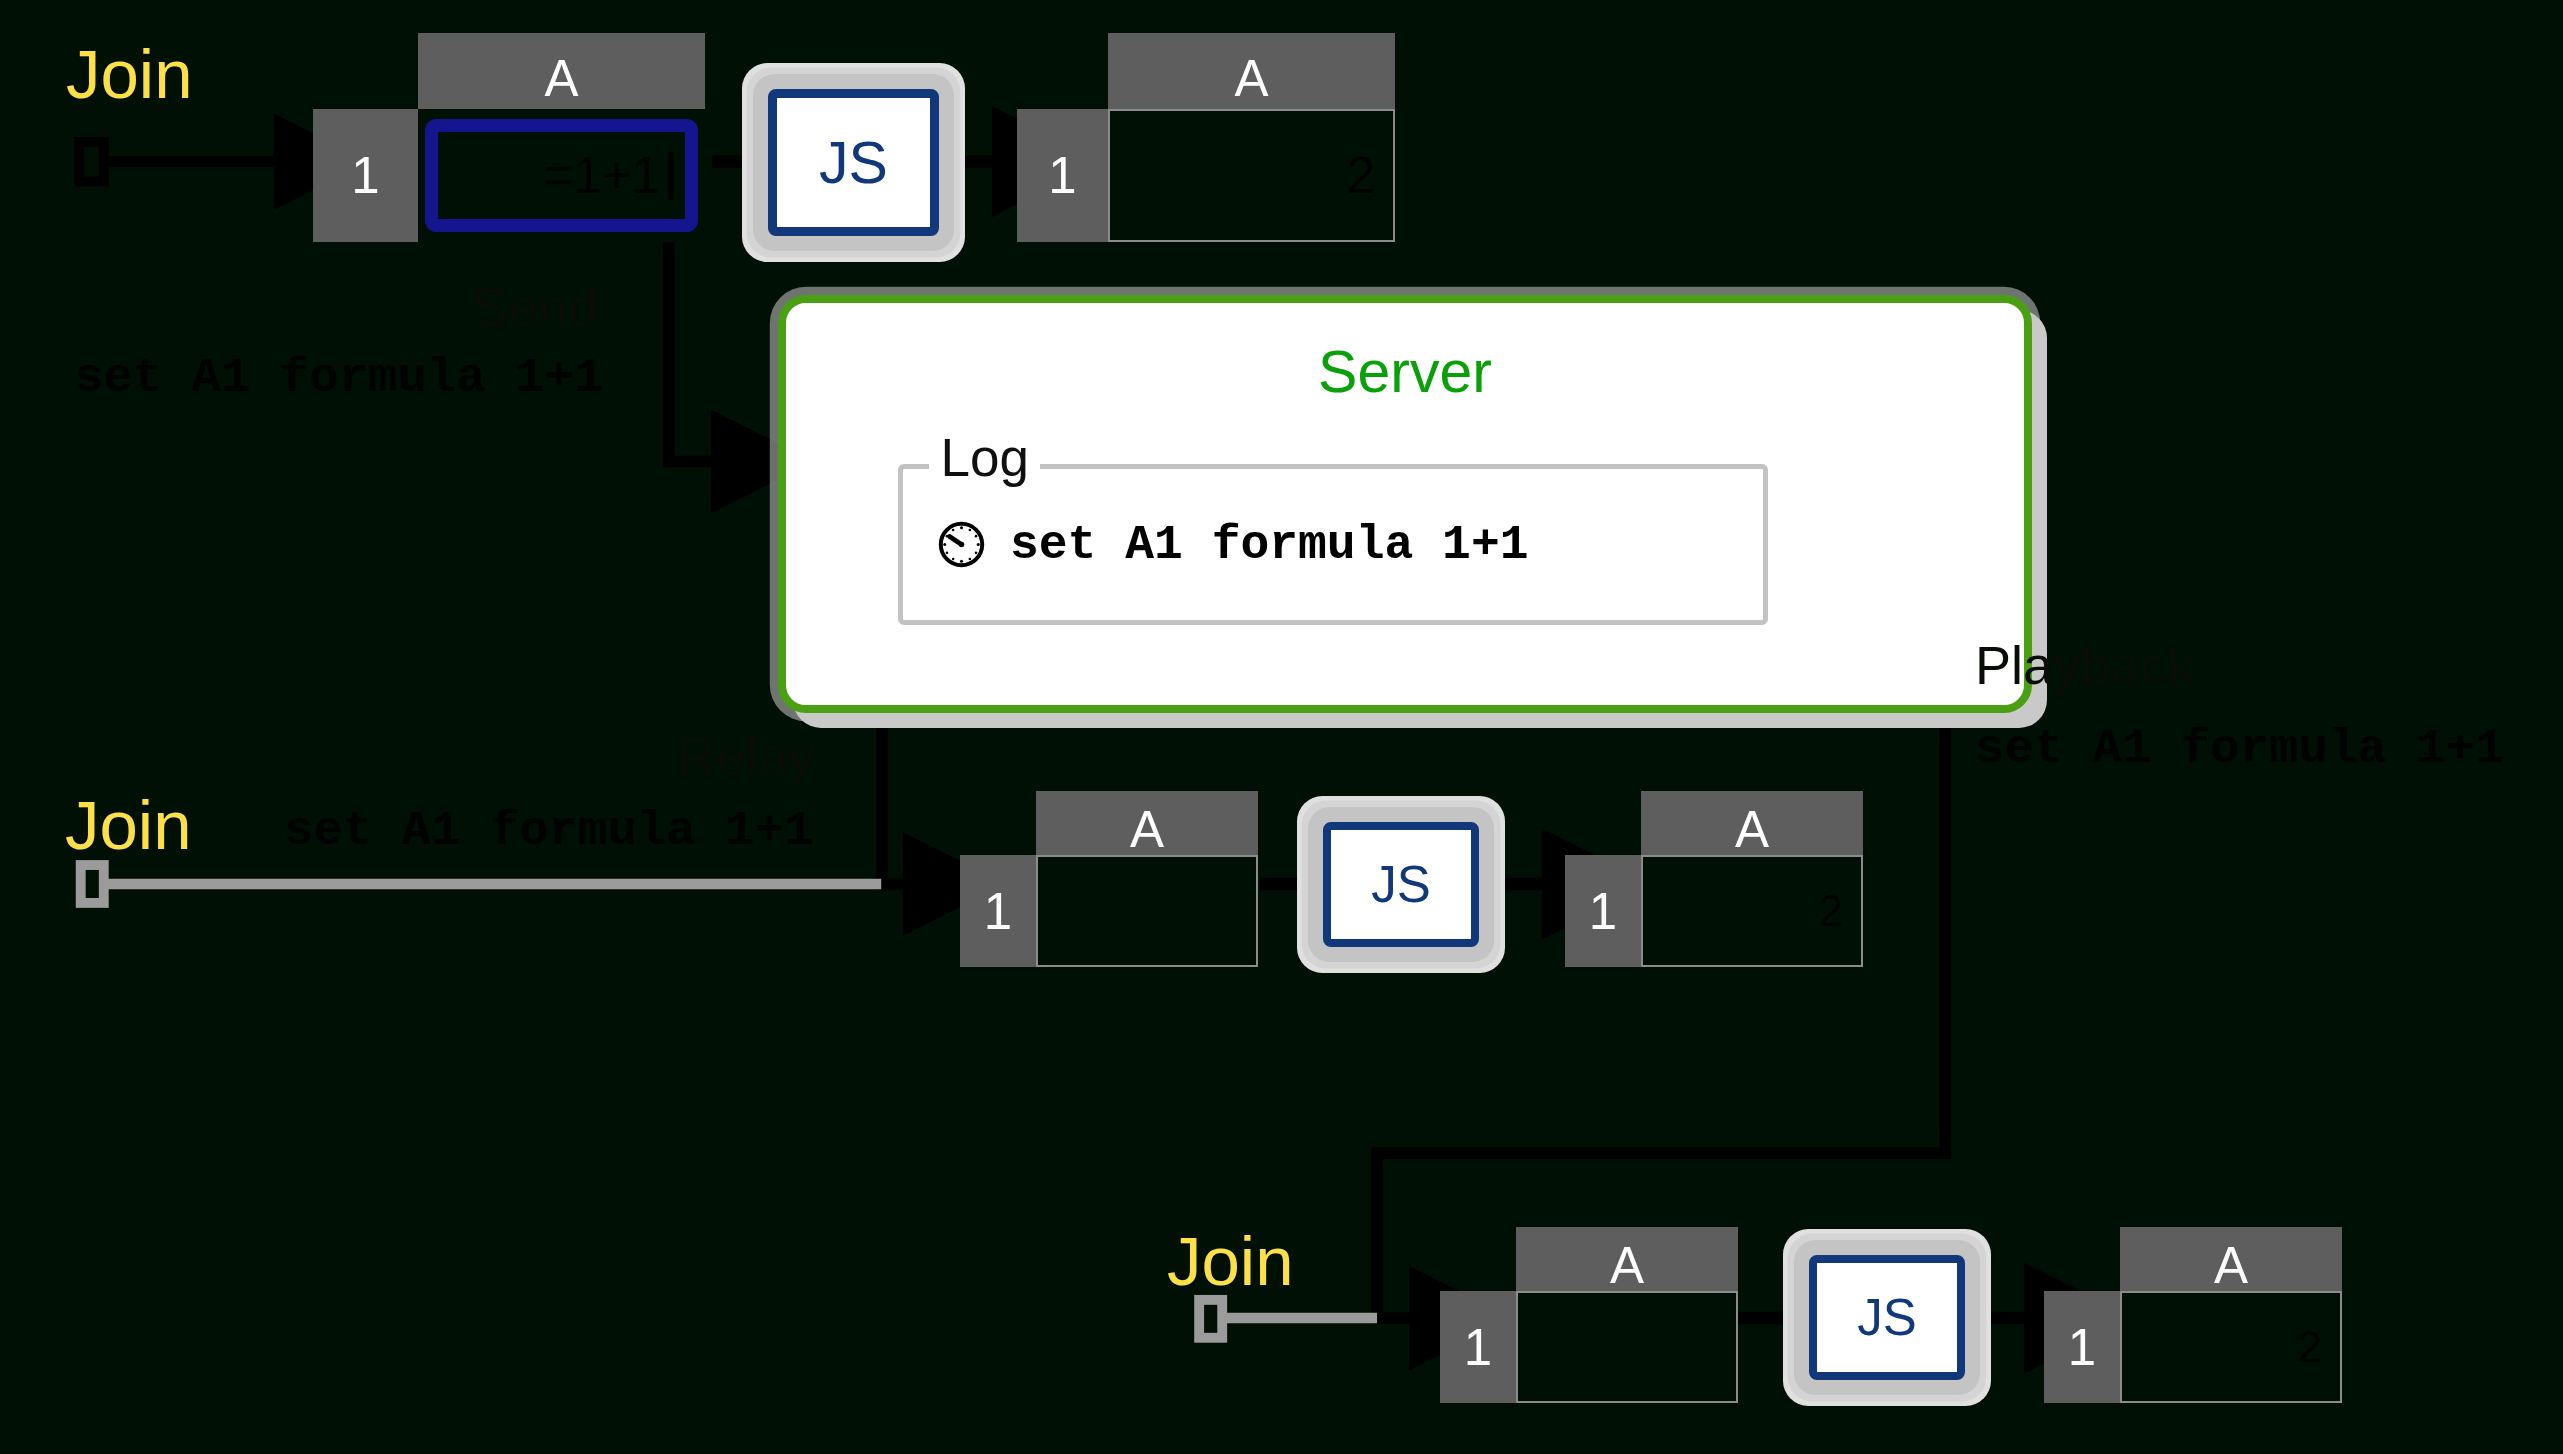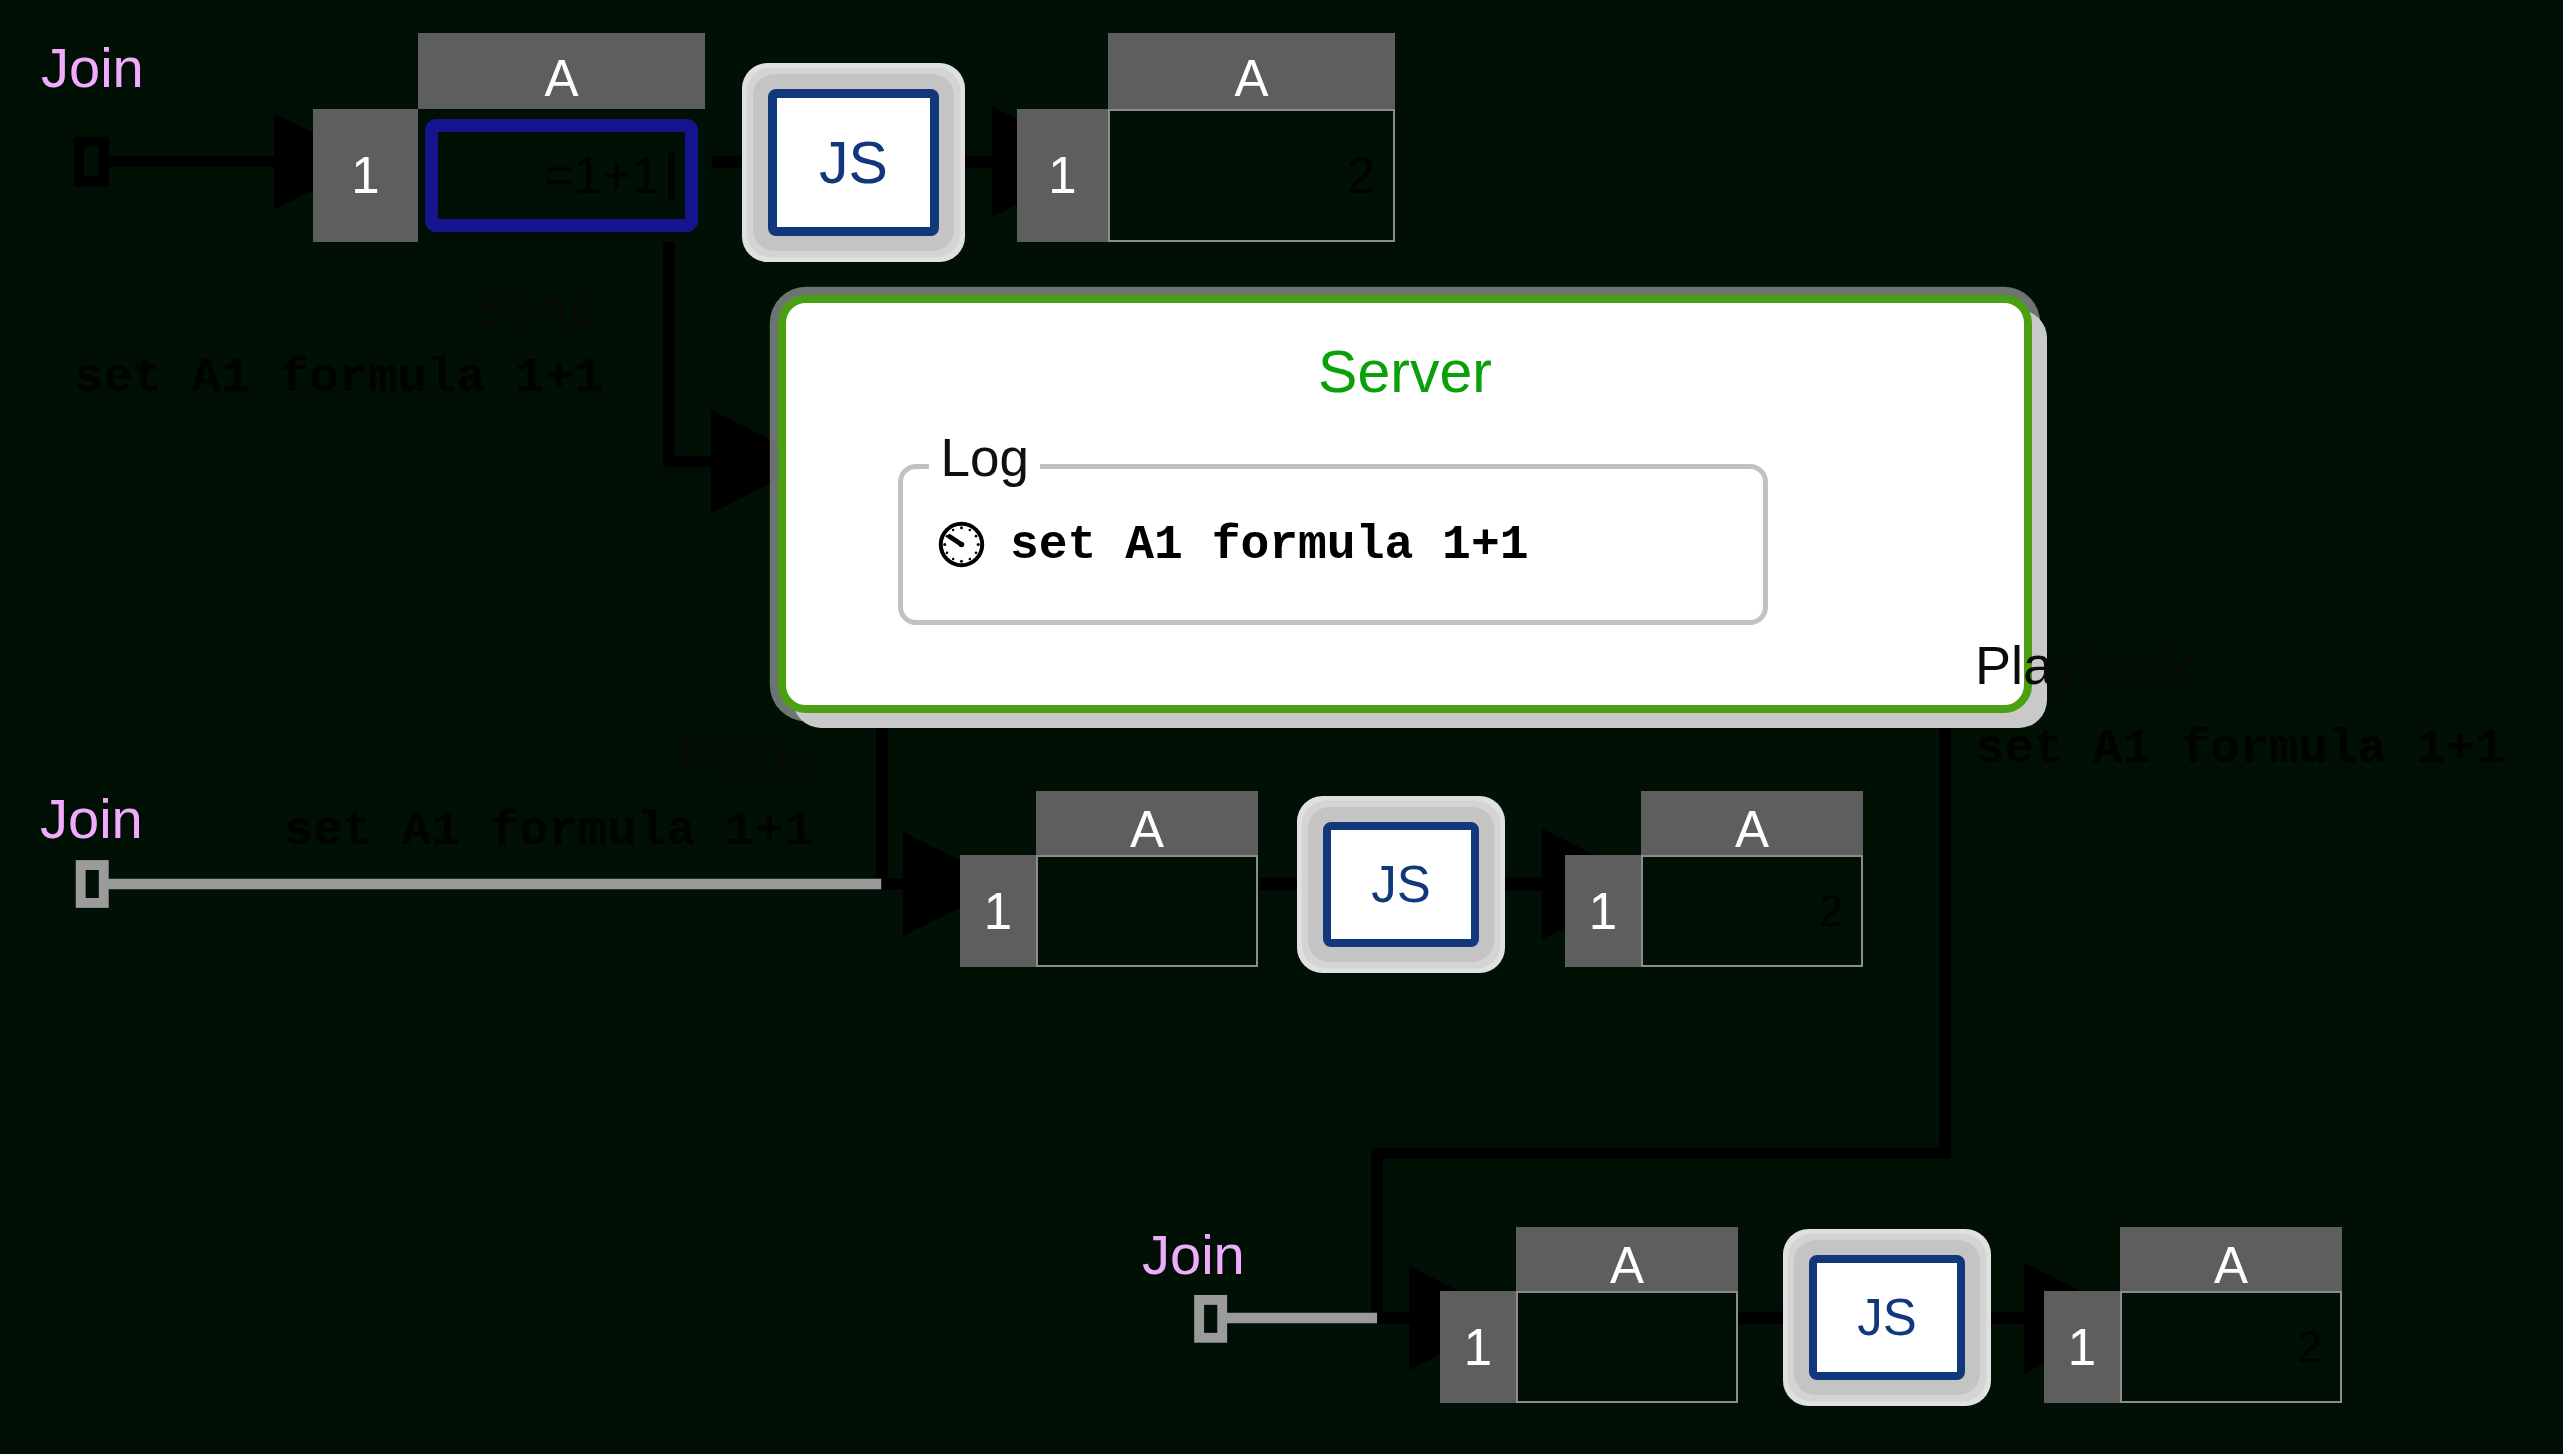--- a/index.html
+++ b/index.html
@@ -24,22 +24,23 @@
   }
 
   
   .lbl {
     position: absolute;
     white-space: nowrap;
     line-height: 1;
   }
   .lbl-join {
     font-family: "Liberation Sans", sans-serif;
-    font-size: 56px;
-    color: #f0abfc;
+    font-size: 69px;
+    color: #fde047;
+    margin-left: 25px;
   }
   .lbl-flow {
     font-family: "Liberation Sans", sans-serif;
     font-size: 54px;
     color: #080d08;
   }
   .lbl-msg {
     font-family: "Liberation Mono", monospace;
     font-weight: bold;
     font-size: 49px;
@@ -146,21 +147,21 @@
     font-size: 59px;
     font-family: "Liberation Sans", sans-serif;
   }
   .logbox {
     position: absolute;
     left: 112px;
     top: 161px;
     width: 870px;
     height: 161px;
     border: 5.8px solid #c2c2c2;
-    border-radius: 18px;
+    border-radius: 6px;
     box-sizing: border-box;
   }
   .loglegend {
     position: absolute;
     left: 26px;
     top: -38px;
     background: #ffffff;
     padding: 0 11.5px;
     color: #101010;
     font-size: 53px;

